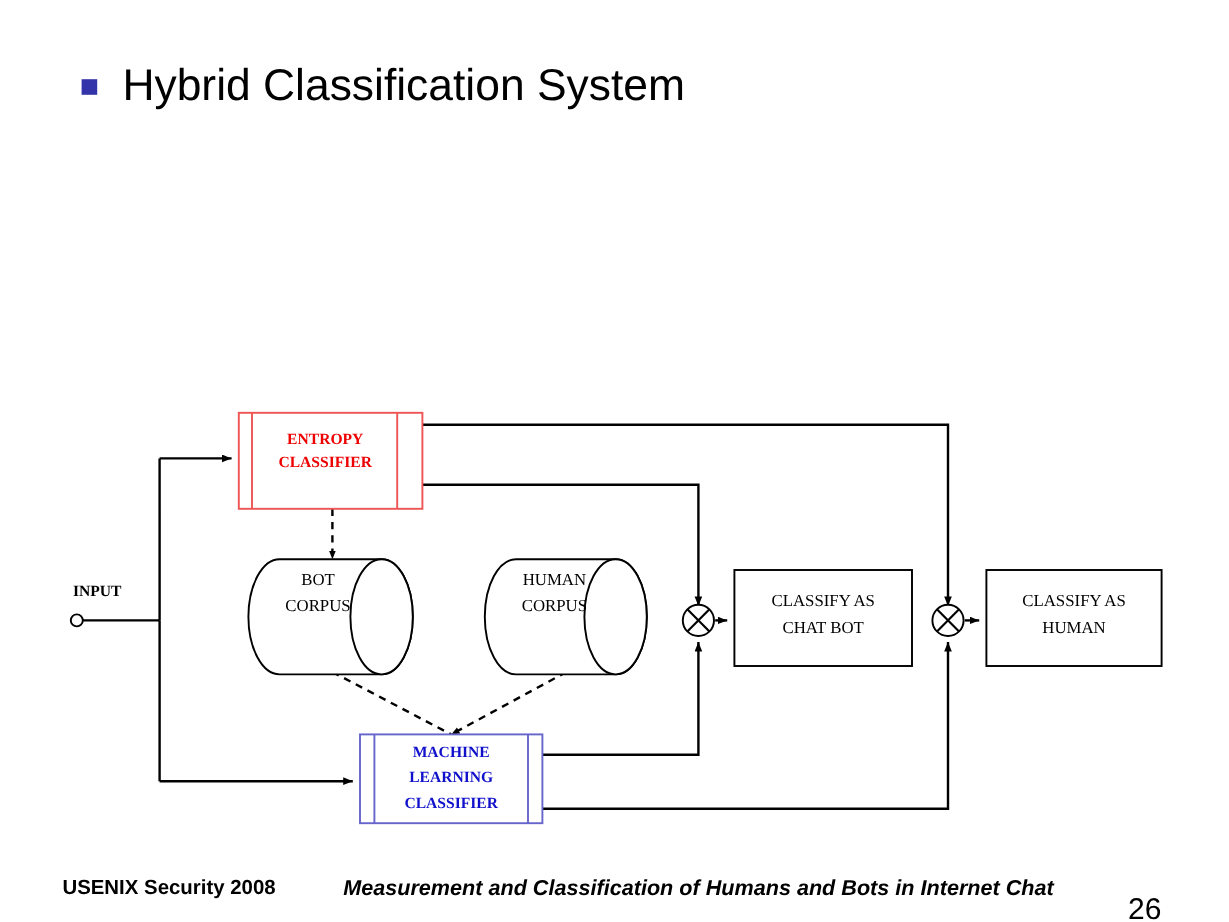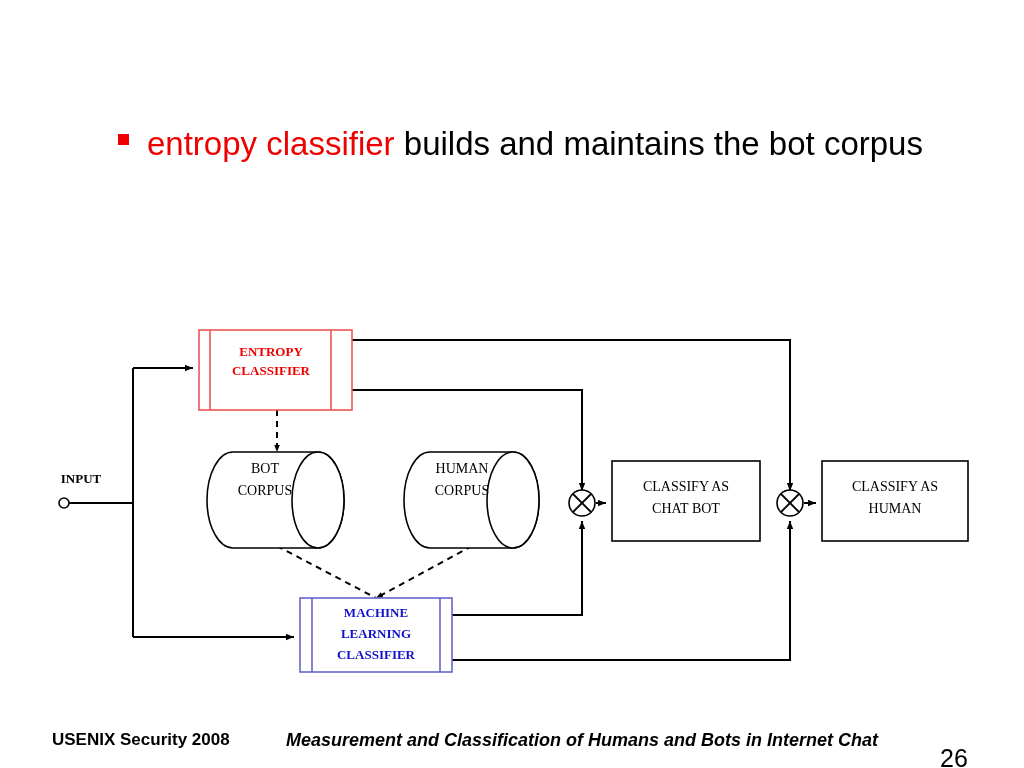--- a/index.html
+++ b/index.html
@@ -97,21 +97,21 @@
     left: 940px;
     top: 28px;
     font-size: 25px;
     color: #000;
   }
 
   
   #diagram {
     position: absolute;
     left: 0;
-    top: 310px;
+    top: 324px;
     width: 1024px;
     height: 390px;
   }
   #diagram svg { display: block; }
 
   .blk-label {
     font-family: "Liberation Serif", serif;
     font-size: 13px;
     font-weight: bold;
     text-anchor: middle;
@@ -159,25 +159,25 @@
     stroke: #6666cc;
     stroke-width: 1.6;
     fill: #ffffff;
   }
 </style>
 </head>
 <body>
 
 <div id="slide">
 
-
-  <div class="bullet-l2" id="b2a">
-    <span class="marker" style="background: rgb(238, 0, 0);"></span>
-    <span class="txt"><span class="kw-red" style="color: rgb(238, 0, 0);">entropy classifier</span><span> builds and maintains the bot corpus</span></span>
+  <div class="bullet-l1">
+    <span class="marker" style="background: rgb(51, 51, 170);"></span>
+    <span class="txt">Hybrid Classification System</span>
   </div>
+
 
 
   <div id="diagram">
     <svg width="1024" height="390" viewBox="0 0 1024 390" xmlns="http://www.w3.org/2000/svg">
       <defs>
         <marker id="arrowEnd" markerWidth="9" markerHeight="9" refX="8" refY="3.2" orient="auto" markerUnits="userSpaceOnUse">
           <path d="M0,0 L8,3.2 L0,6.4 z" fill="#000"></path>
         </marker>
         <marker id="arrowEndS" markerWidth="8" markerHeight="8" refX="7" refY="2.8" orient="auto" markerUnits="userSpaceOnUse">
           <path d="M0,0 L7,2.8 L0,5.6 z" fill="#000"></path>

